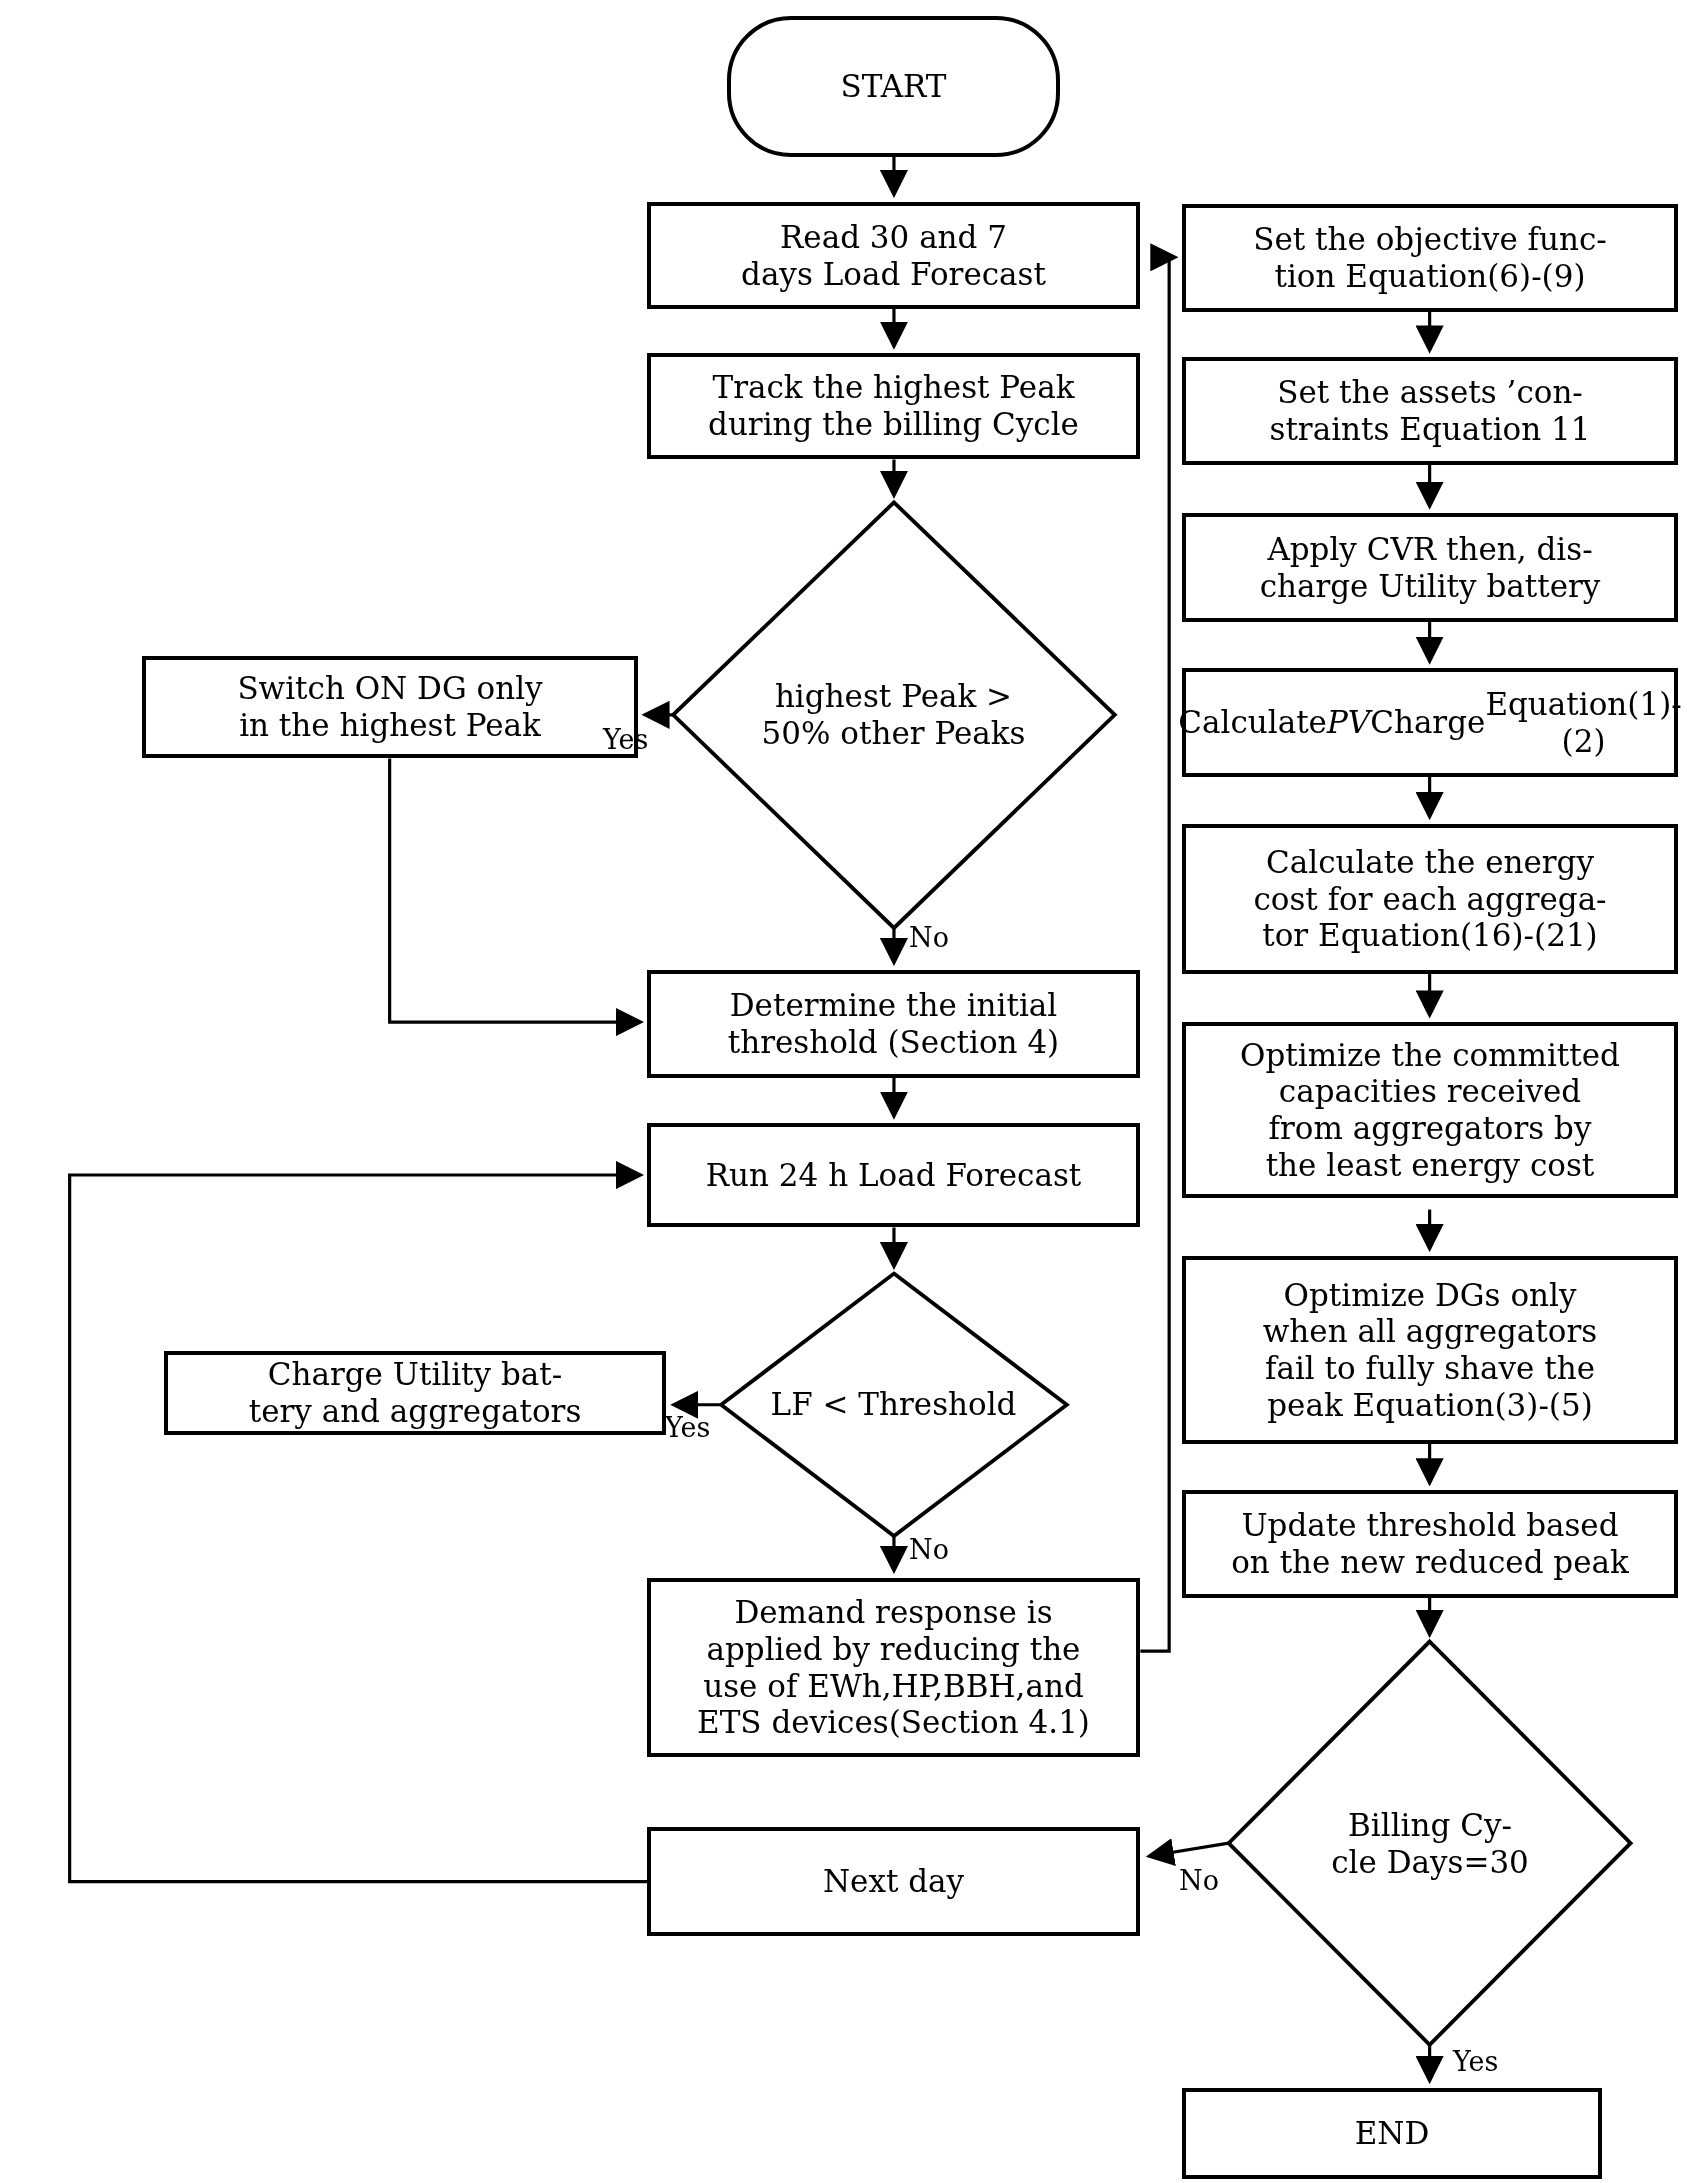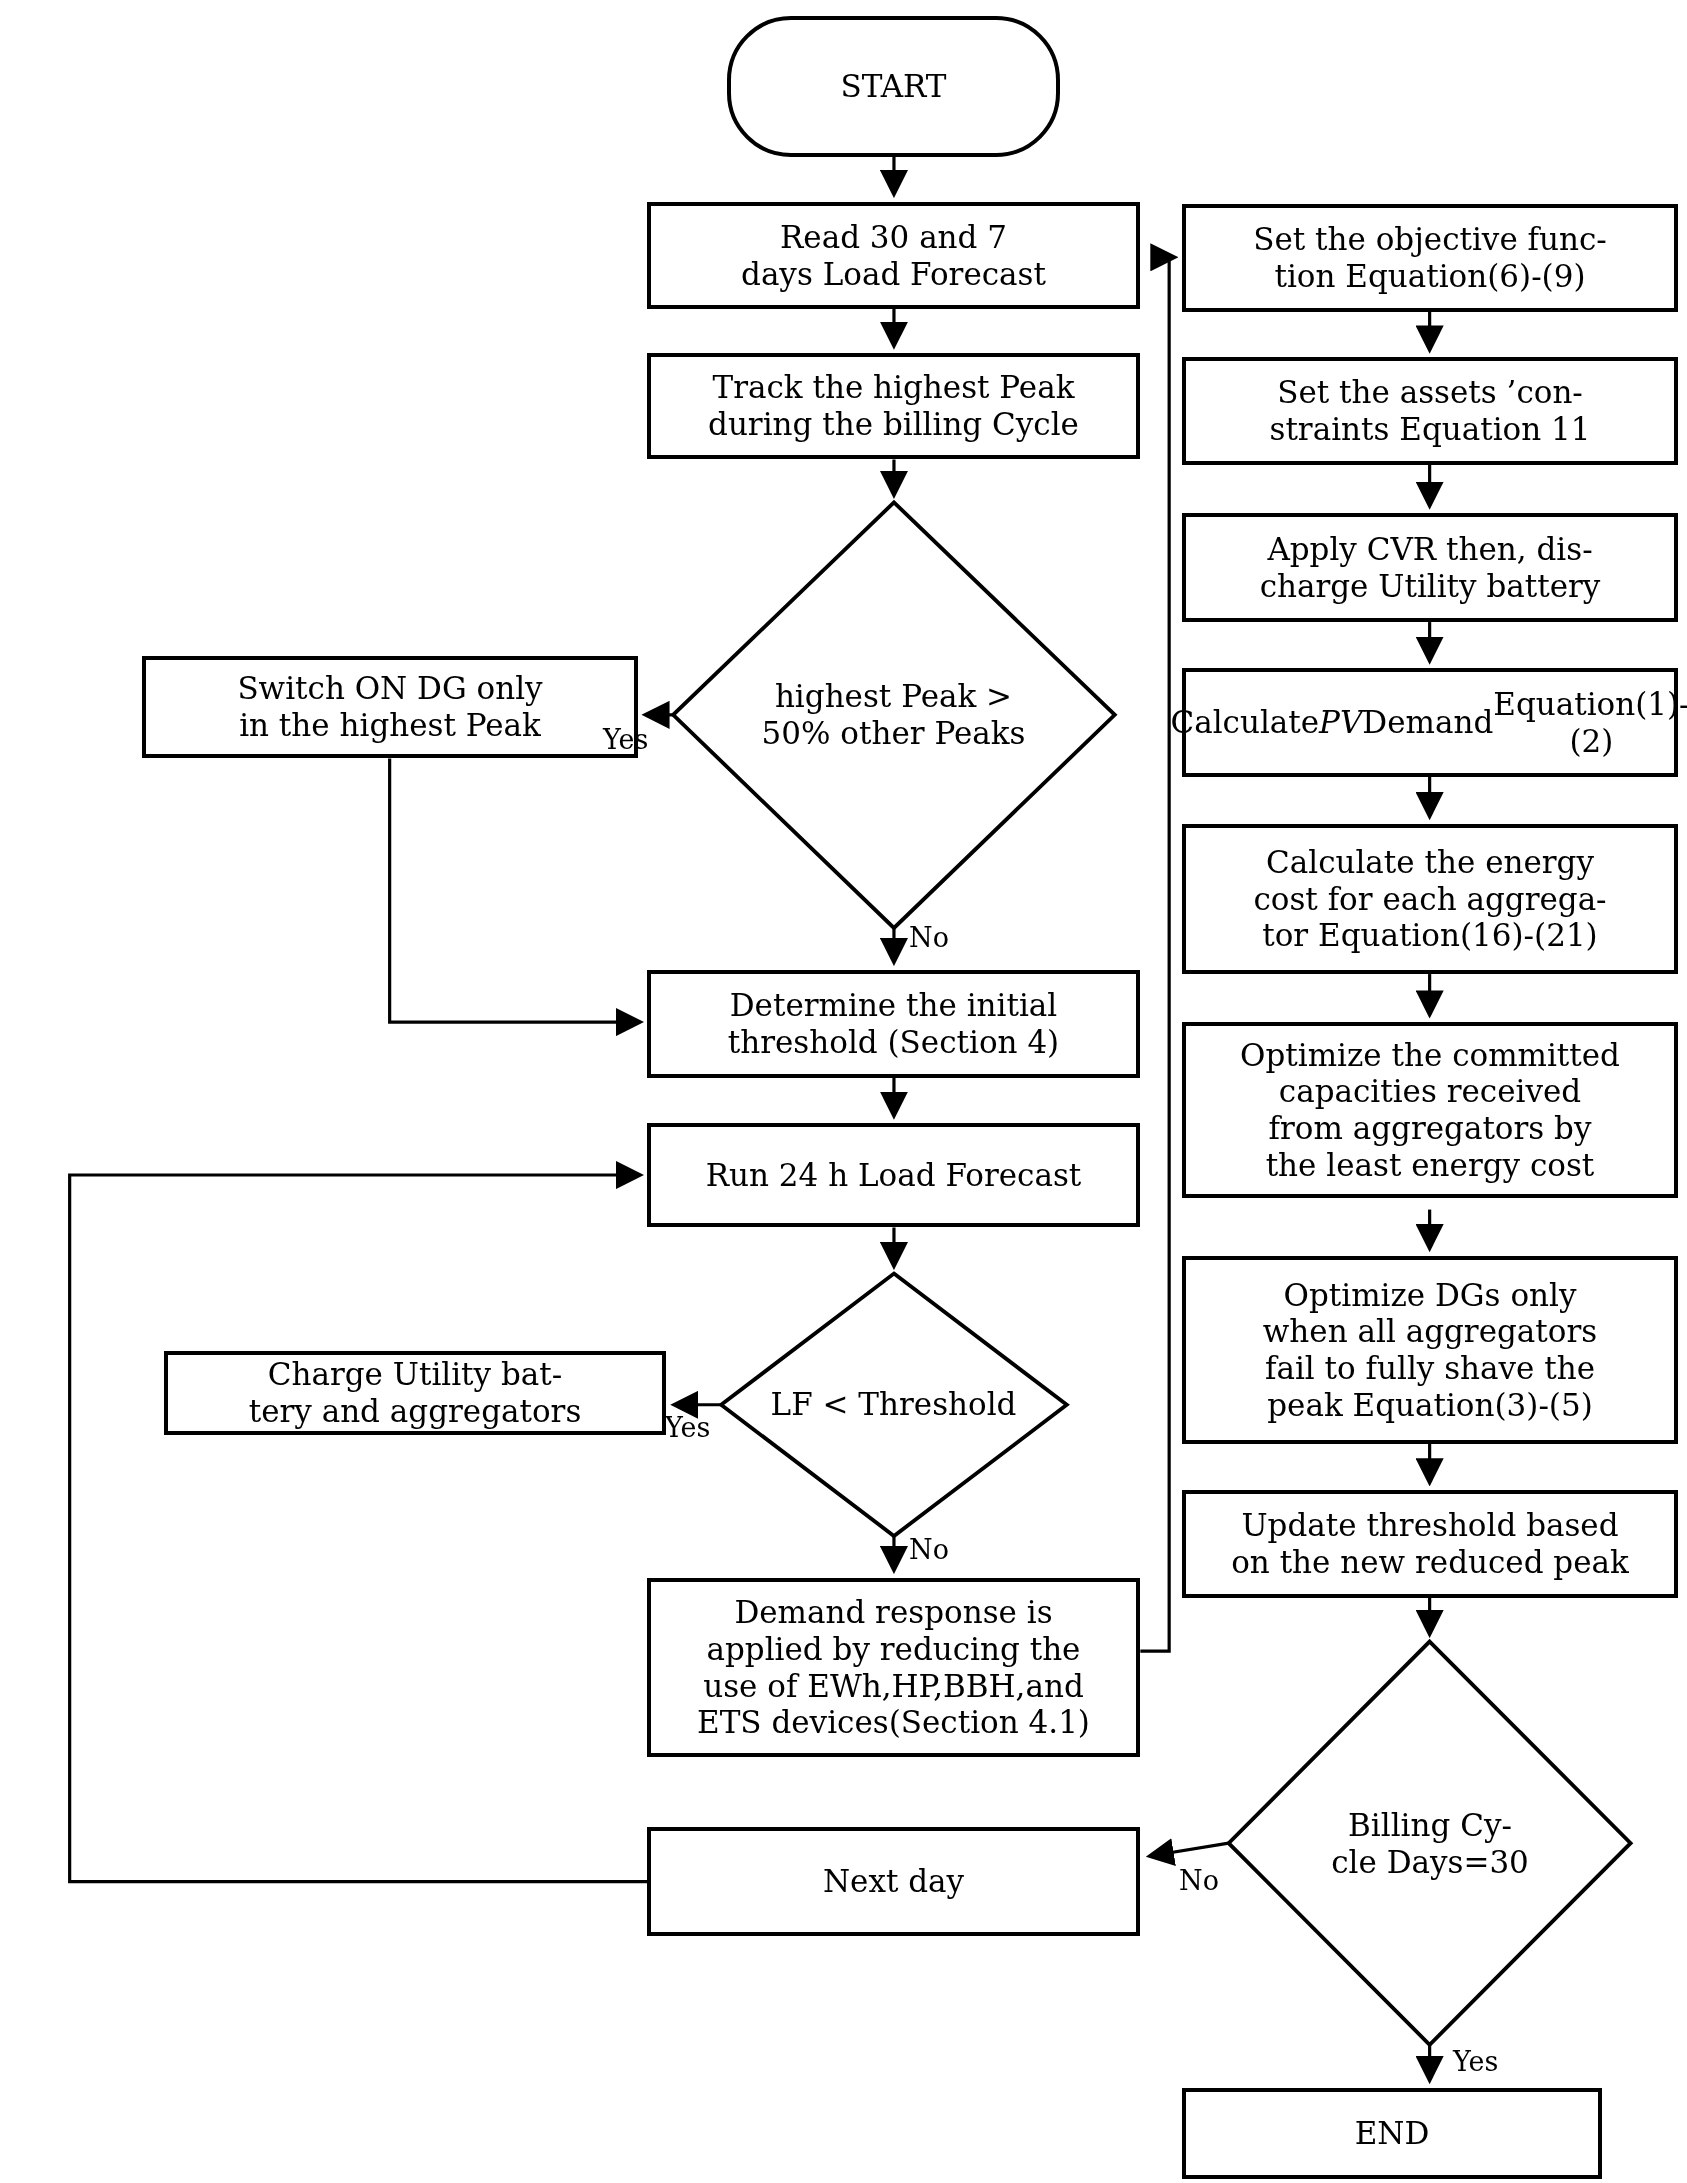--- a/index.html
+++ b/index.html
@@ -135,21 +135,21 @@
 
   <div class="node box" style="left:1149px; top:357px; width:496px; height:108px;">Set the assets ’con-
 straints Equation 11</div>
 
   <div class="node box" style="left:1149px; top:513px; width:496px; height:109px;">Apply CVR then, dis-
 charge Utility battery</div>
 
   <div class="node box normalws" style="left:1149px; top:668px; width:496px; height:109px;">
       <span>Calculate </span>
       <span class="it">PV</span>
-      <span> Demand</span>
+      <span> Charge</span>
       <br>
       <span>Equation(1)-(2)</span>
     </div>
 
   <div class="node box" style="left:1149px; top:824px; width:496px; height:150px;">Calculate the energy
 cost for each aggrega-
 tor Equation(16)-(21)</div>
 
   <div class="node box" style="left:1149px; top:1022px; width:496px; height:176px;">Optimize the committed
 capacities received

